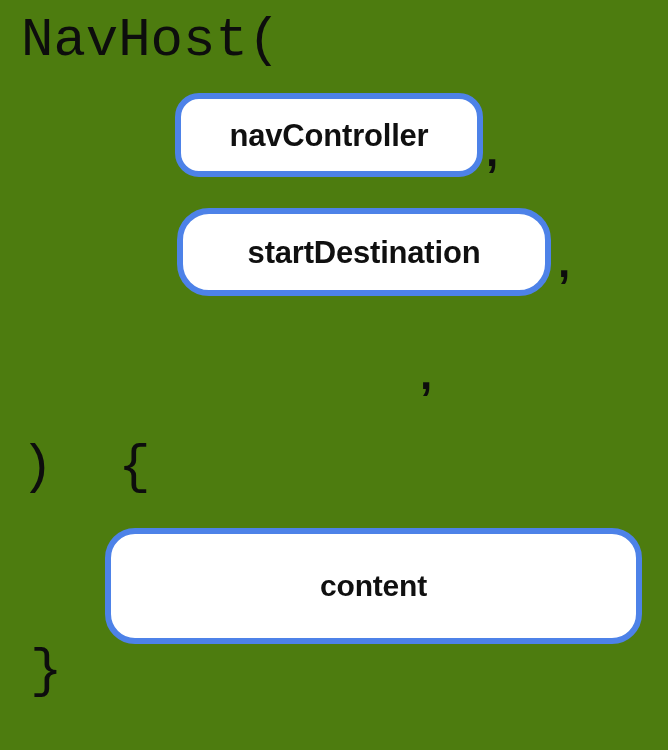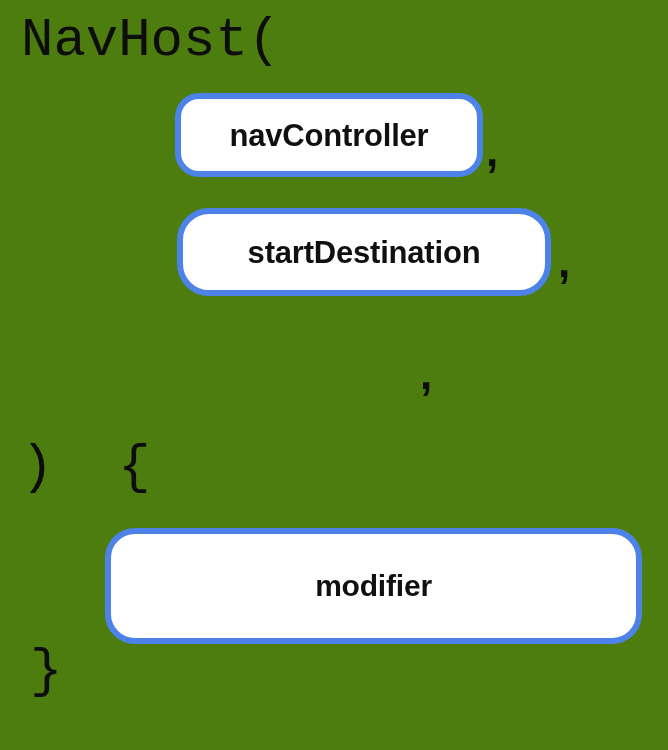--- a/index.html
+++ b/index.html
@@ -148,18 +148,18 @@
   <div class="param-pill" id="pill-startdestination">
     <span class="pill-label">startDestination</span>
   </div>
   <div class="separator-comma" id="comma-after-startdestination">,</div>
 
   <div class="separator-comma" id="comma-after-modifier">,</div>
 
   <div class="code-token" id="token-close-paren-brace">)  {</div>
 
   <div class="param-pill" id="pill-content">
-    <span class="pill-label">modifier</span>
+    <span class="pill-label">content</span>
   </div>
 
   <div class="code-token" id="token-close-brace">}</div>
 
 </div>
 
 </body></html>

